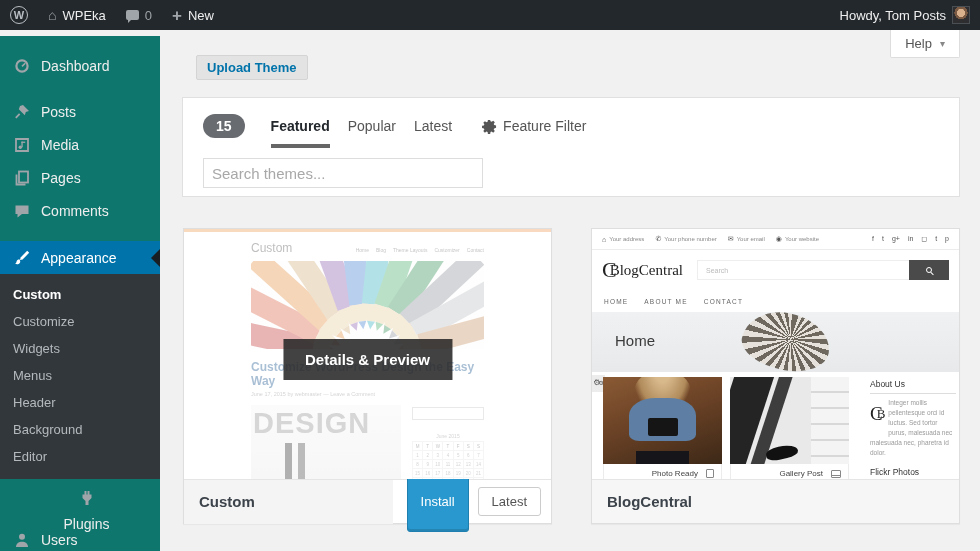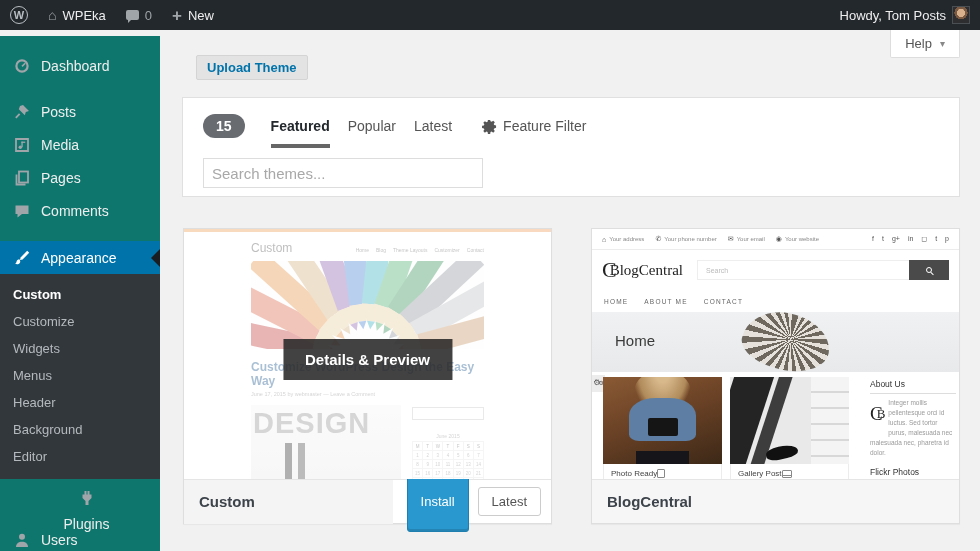--- a/index.html
+++ b/index.html
@@ -124,21 +124,21 @@
   .p1-hair { left:26%; top:-8%; width:48%; height:50%; background:radial-gradient(ellipse at top,#d8b98c 20%,#b08a5a 60%,rgba(0,0,0,0) 75%); border-radius:50%; }
   .p1-shirt { left:22%; top:24%; width:56%; height:50%; background:#5e7fa3; border-radius:40% 40% 15% 15%; }
   .p1-cam { left:38%; top:47%; width:25%; height:21%; background:#151515; border-radius:2px; }
   .p1-jeans { left:28%; bottom:0; width:44%; height:15%; background:#16161a; }
   .p2 { background:#e9e9e9; }
   .p2 i { position:absolute; display:block; }
   .p2-b1 { left:-10%; top:-20%; width:32%; height:160%; background:#242424; transform:rotate(18deg); }
   .p2-b2 { left:26%; top:-10%; width:11%; height:150%; background:#3d3d3d; transform:rotate(18deg); }
   .p2-cab { right:0; top:0; width:32%; height:100%; background:repeating-linear-gradient(#f4f4f4 0 14px, #d8d8d8 14px 16px); }
   .p2-shoe { left:30%; bottom:6%; width:27%; height:15%; background:#111; transform:rotate(-12deg); border-radius:45% 60% 40% 40%; }
-  .bc-post-bar { height:20px; border:1px solid #ececec; border-top:none; display:flex; align-items:center; justify-content:flex-start; padding:0 7px; }
+  .bc-post-bar { height:20px; border:1px solid #ececec; border-top:none; display:flex; align-items:center; justify-content:flex-end; padding:0 7px;gap:8px; }
   .bc-post-bar span:first-child { font-size:8px; color:#444; }
   .pf-icon { display:block; width:8px; height:9px; border:1px solid #888; border-radius:1px; }
   .pf-gal { width:10px; height:8px; background:linear-gradient(transparent 0 4px, #888 4px 5px, transparent 5px); }
   .bc-side { width:86px; padding-top:2px;margin-left:13px; }
   .bc-h { font-size:8.5px; color:#333; border-bottom:1px solid #ddd; padding-bottom:4px; }
   .bc-h.flickr { margin-top:9px; }
   .bc-about { margin-top:4px; font-size:6.5px; color:#9a9a9a; line-height:1.55; }
   .about-mono { float:left; font-family:"Liberation Serif",serif; color:#222; font-size:13px; margin:1px 3px 0 0; display:flex; align-items:center; }
   .about-mono .mono-c { font-size:19px; margin-right:-6px; }
 </style>

